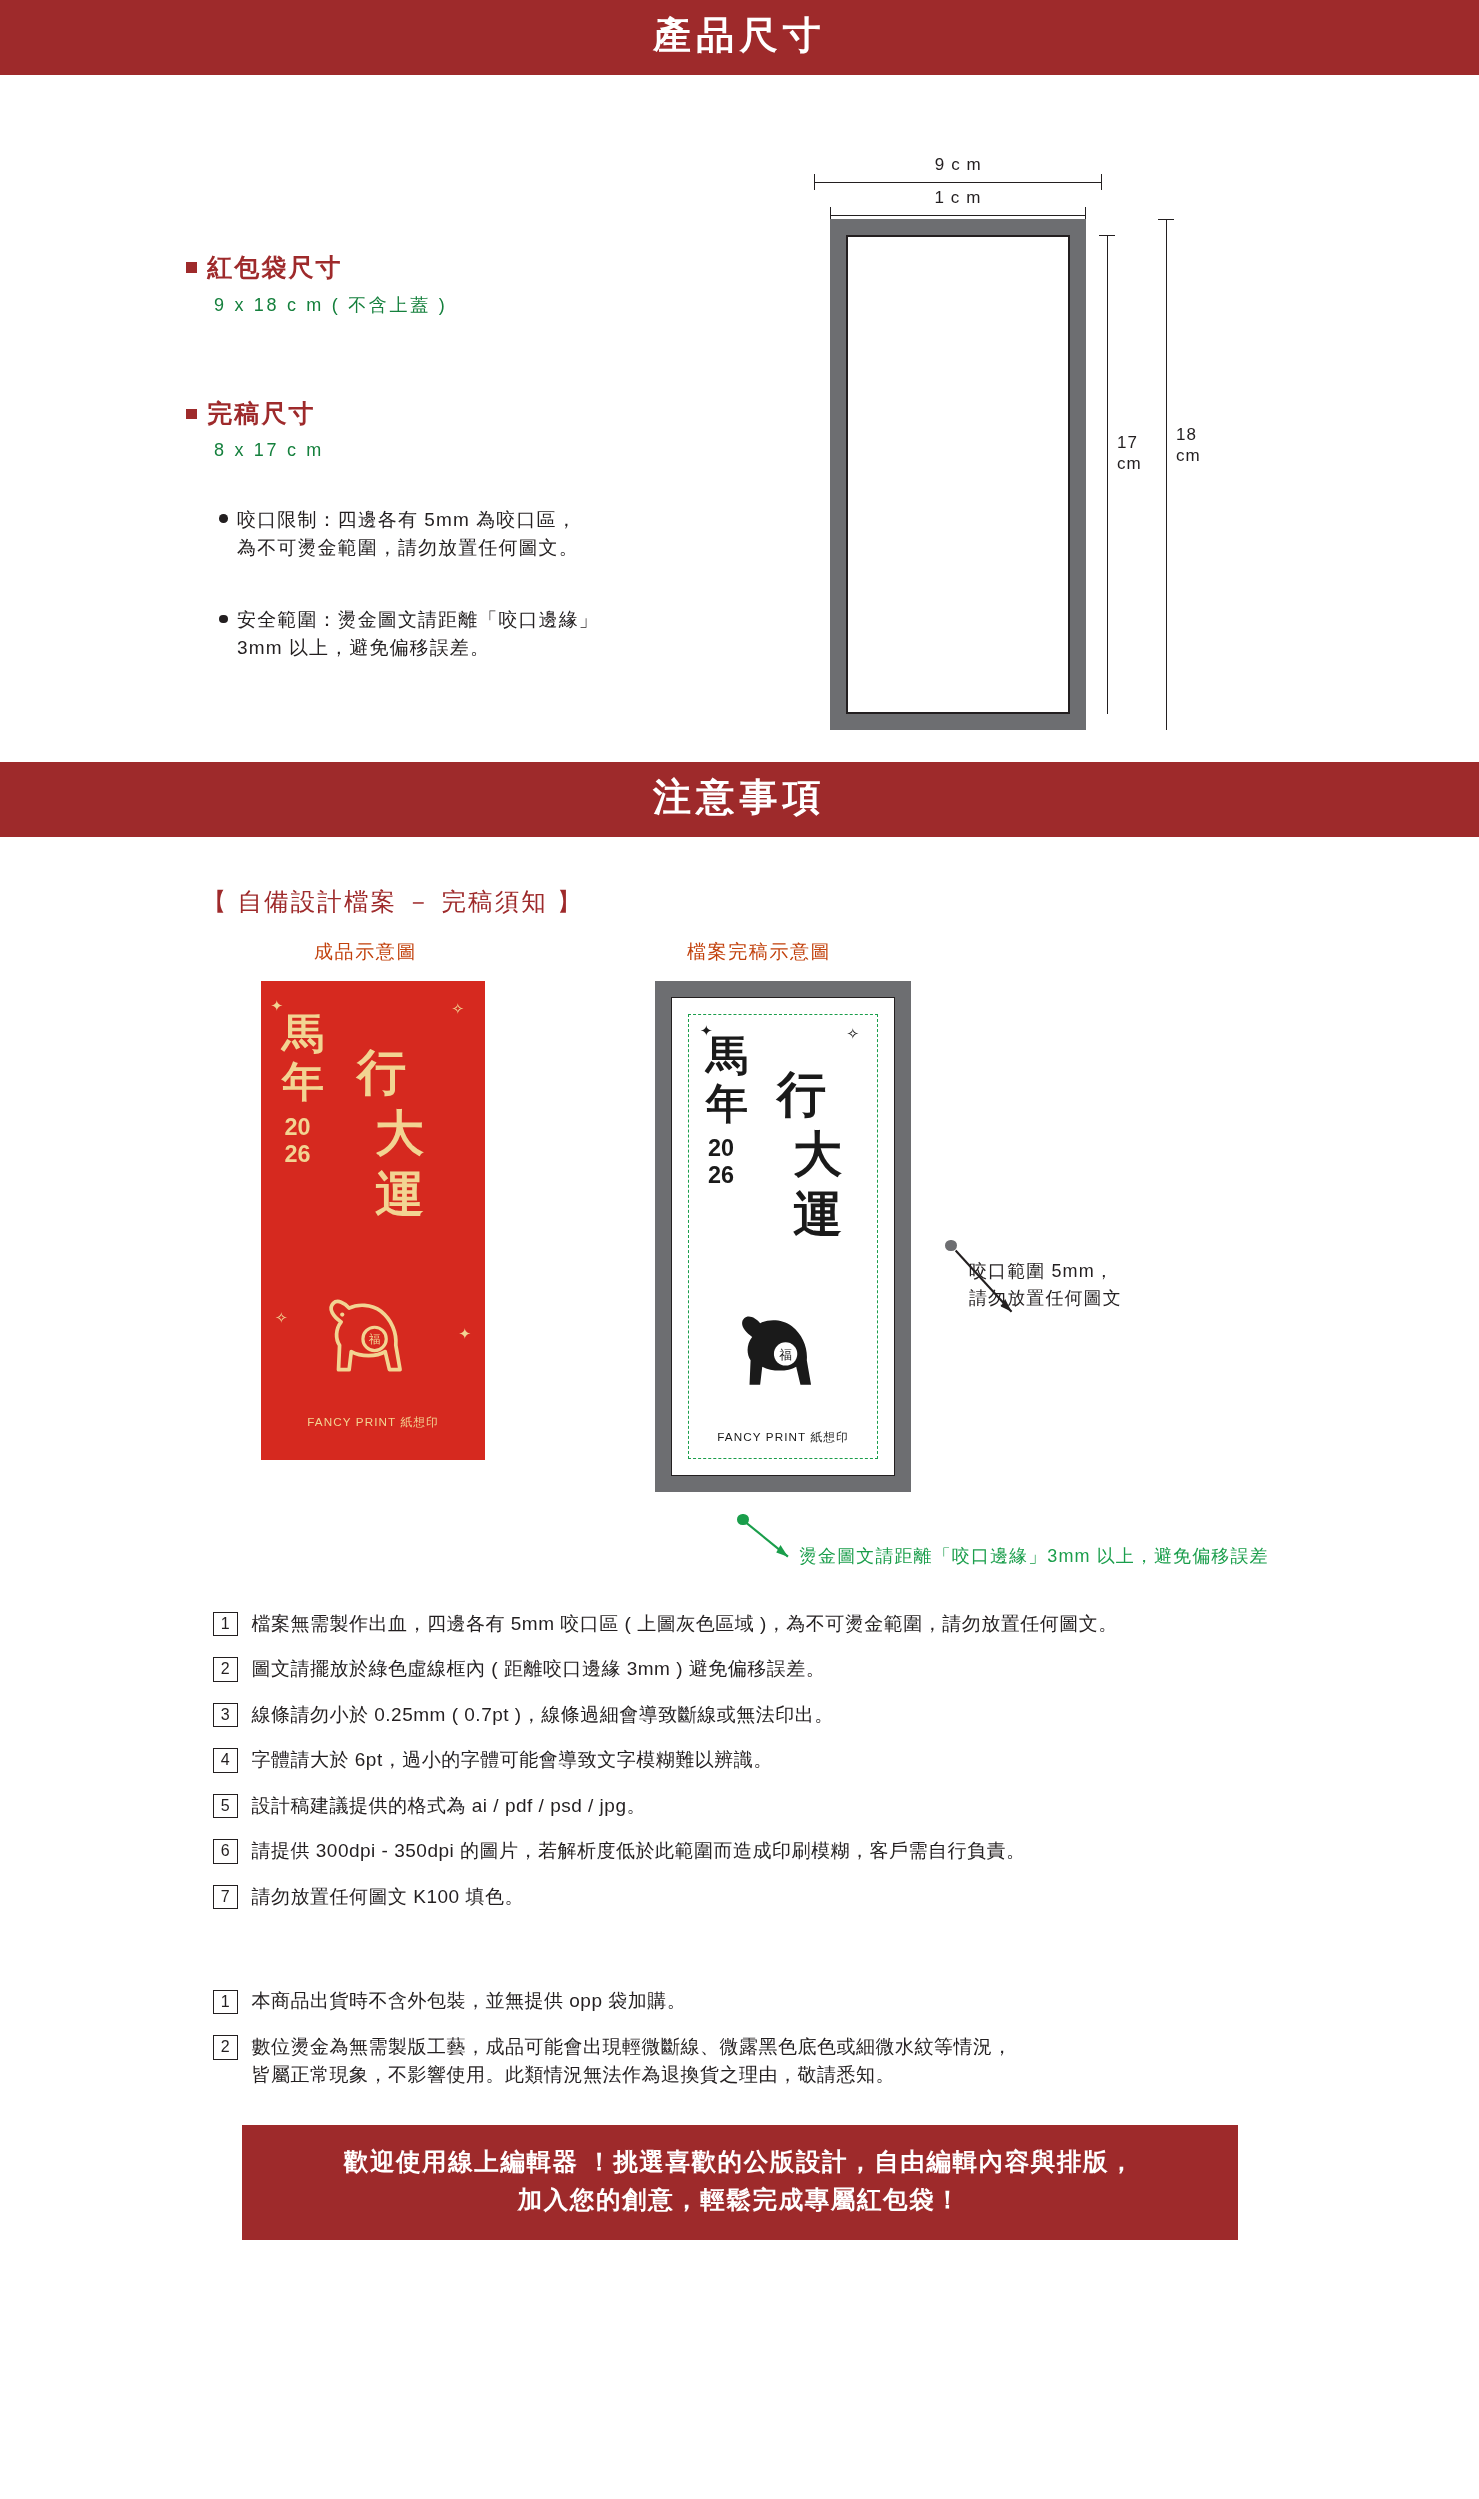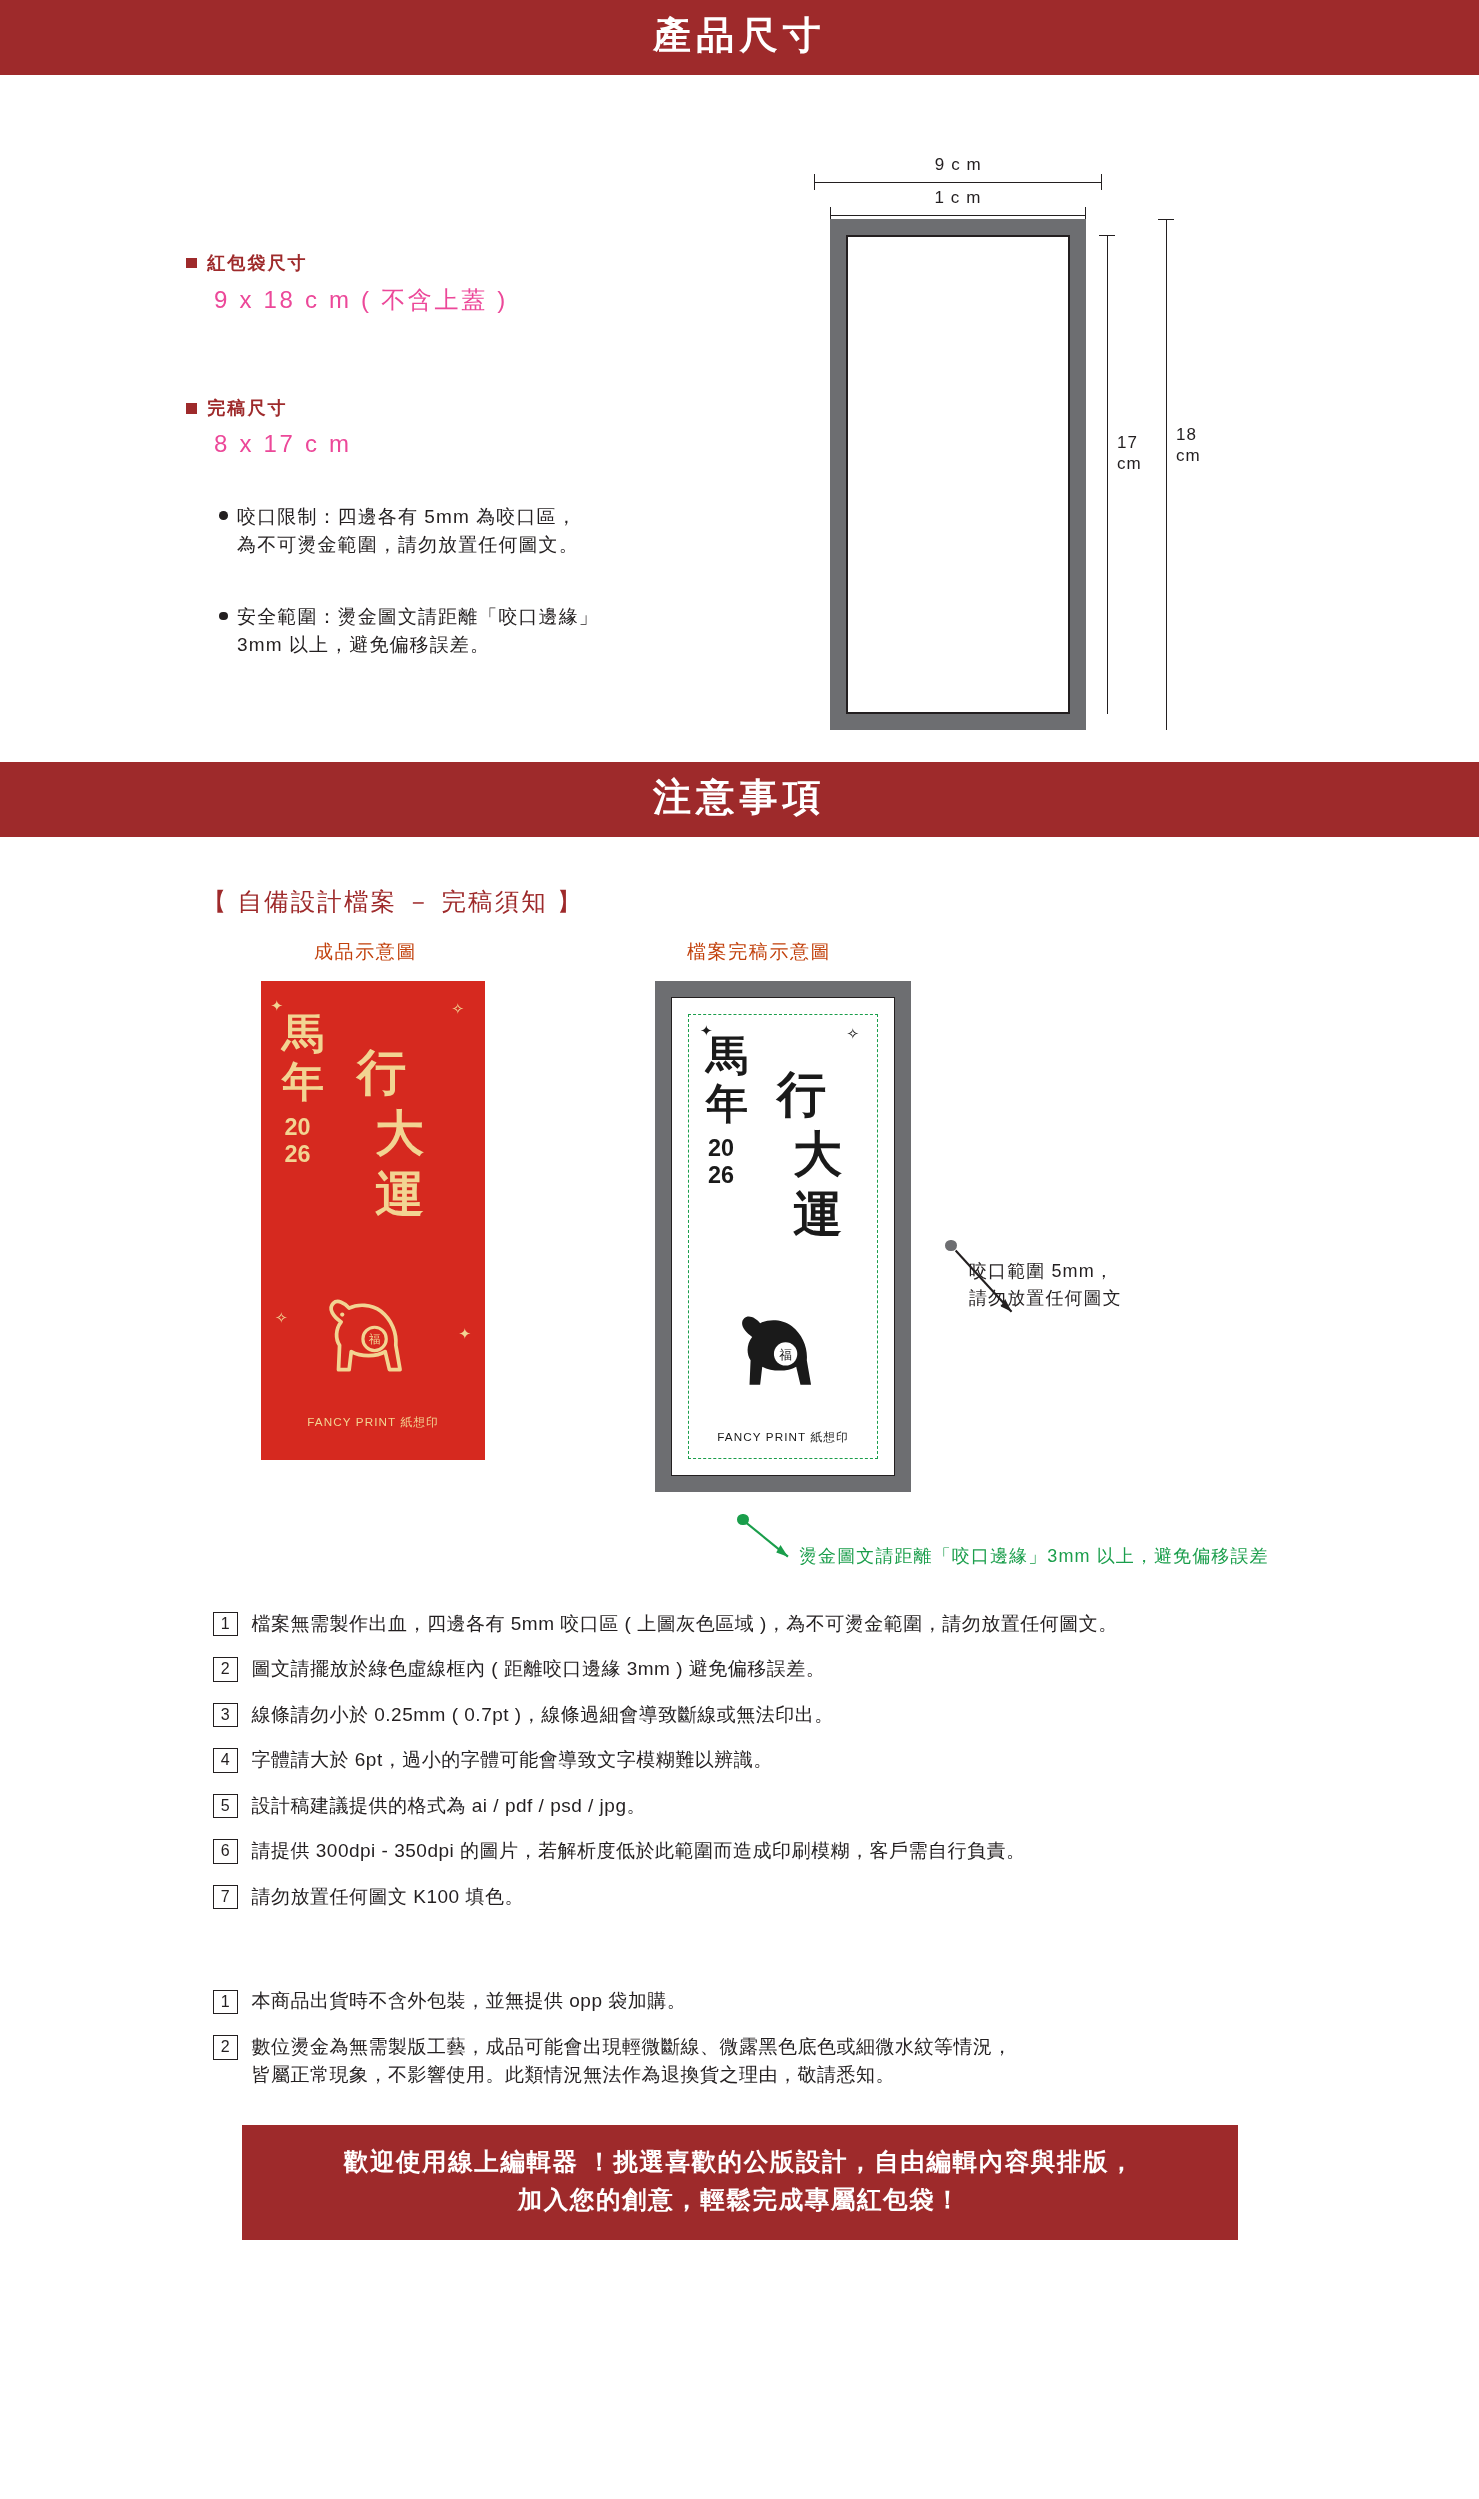--- a/index.html
+++ b/index.html
@@ -38,29 +38,29 @@
     top: 176px;
     width: 612px;
   }
   .hdr-row { display: flex; align-items: center; margin-bottom: 5.3px; }
   .sq-bullet {
     width: 10.6px; height: 10.6px; background: #9e2a2b;
     display: inline-block; margin-right: 10.6px;
   }
   .hdr-text {
     color: #9e2a2b;
-    font-size: 18px;
+    font-size: 25px;
     font-weight: bold;
     letter-spacing: 2.1px;
   }
   .sub-text {
-    font-size: 24px;
+    font-size: 18px;
     letter-spacing: 2.7px;
     margin: 9.6px 0 0 28px;
-    color: #ec4899;
+    color: #15803d;
   }
   .gap-block { height: 80px; }
 
   .dot-list { margin: 25.6px 0 0 33px; }
   .dot-item { display: flex; align-items: flex-start; margin-bottom: 21px; margin-top: 45px; }
   .dot {
     width: 8.5px; height: 8.5px; border-radius: 50%;
     background: #231f20; margin: 8.5px 9.6px 0 0; flex: 0 0 auto;
   }
   .dot-body { font-size: 19px; line-height: 1.45; letter-spacing: 1.1px; }

